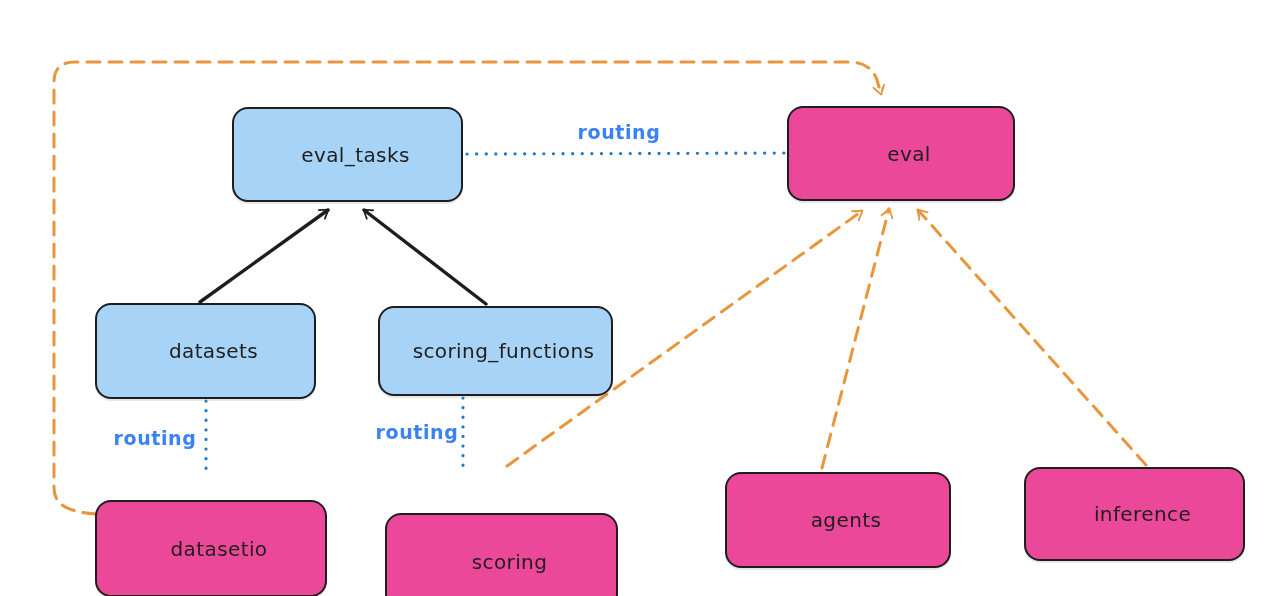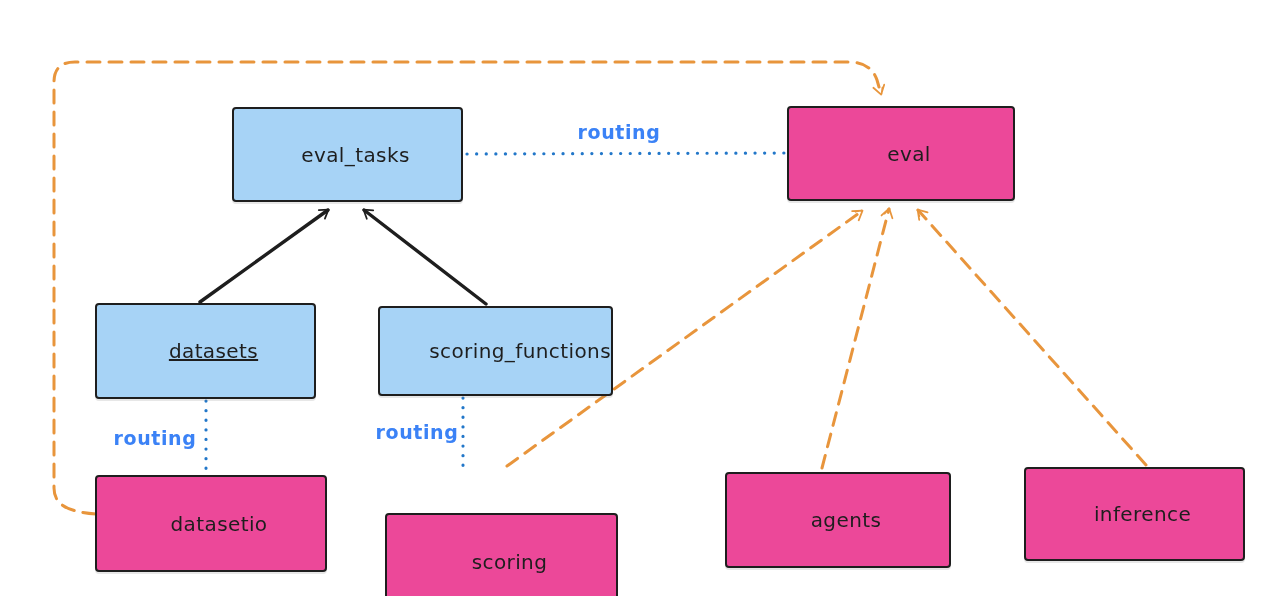--- a/index.html
+++ b/index.html
@@ -19,38 +19,38 @@
     position: absolute;
     left: 0;
     top: 0;
     width: 1280px;
     height: 596px;
   }
   .node {
     position: absolute;
     box-sizing: border-box;
     border: 2.5px solid #1e1e1e;
-    border-radius: 4px;
+    border-radius: 16px;
     display: flex;
     align-items: center;
     justify-content: center;
     color: #1e1e1e;
     font-size: 20px;
     letter-spacing: 0.4px;
     box-shadow: 0 2px 0 rgba(120,120,120,0.18);
     padding-left: 16px;
   }
   .node.blue  { background: #a7d3f6; }
   .node.green { background: #ec4899; }
 
   #node-eval-tasks        { left: 232px; top: 107px; width: 231px; height: 95px; }
   #node-eval              { left: 787px; top: 106px; width: 228px; height: 95px; }
-  #node-datasets          { left:  95px; top: 303px; width: 221px; height: 96px; text-decoration: underline; }
-  #node-scoring-functions { left: 378px; top: 306px; width: 235px; height: 90px; justify-content: flex-end; }
-  #node-datasetio         { left:  95px; top: 475px; width: 232px; height: 97px; text-align: center; }
+  #node-datasets          { left:  95px; top: 303px; width: 221px; height: 96px; }
+  #node-scoring-functions { left: 378px; top: 306px; width: 235px; height: 90px; }
+  #node-datasetio         { left:  95px; top: 500px; width: 232px; height: 97px; text-align: center; }
   #node-scoring           { left: 385px; top: 469px; width: 233px; height: 97px; margin-top: 44px; }
   #node-agents            { left: 725px; top: 472px; width: 226px; height: 96px; }
   #node-inference         { left:1024px; top: 467px; width: 221px; height: 94px; }
 
   .edge-label {
     position: absolute;
     transform: translate(-50%, -50%);
     color: #3b82f6;
     font-size: 19px;
     font-weight: 700;

